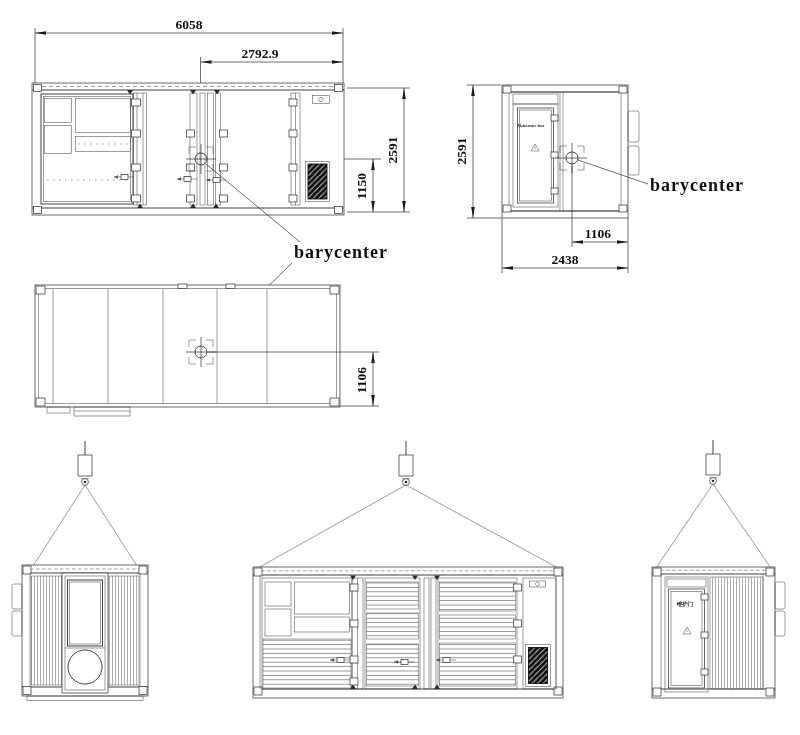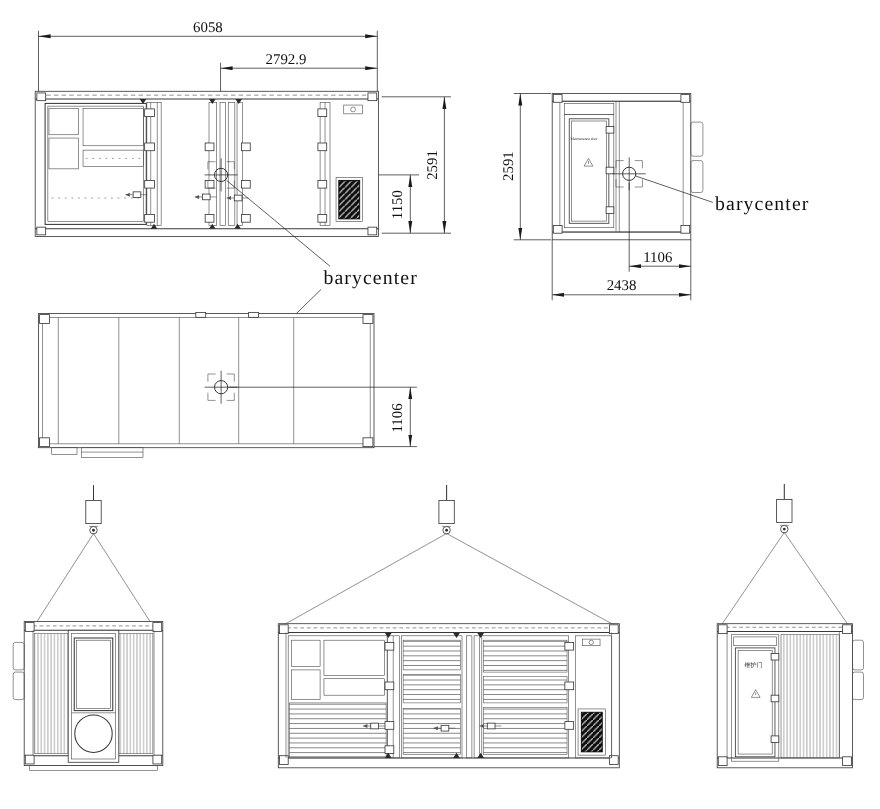--- a/index.html
+++ b/index.html
@@ -1,17 +1,17 @@
 <!DOCTYPE html>
 <html><head>
 <meta charset="utf-8">
 <style>
   html,body{margin:0;padding:0;background:#ffffff;}
   .page{position:relative;width:800px;height:735px;background:#fff;overflow:hidden;
-        font-family:"Liberation Serif",serif;}
+        font-family:"Liberation Serif",serif;font-weight:bold;}
   svg{display:block;}
   .ln{stroke:#383838;fill:none;stroke-width:.95;}
   .lt{stroke:#4a4a4a;fill:none;stroke-width:.55;}
   .fw{fill:#fff;stroke:#383838;stroke-width:.75;}
   .dim{stroke:#1f1f1f;stroke-width:.65;fill:none;}
   .mk{fill:#2a2a2a;stroke:none;}
   .dtx{font-family:"Liberation Serif",serif;font-size:13.5px;fill:#101010;}
   .btx{font-family:"Liberation Serif",serif;font-size:18px;letter-spacing:1px;fill:#101010;}
   .stx{font-family:"Liberation Serif",serif;fill:#222;}
   text{user-select:none;}

